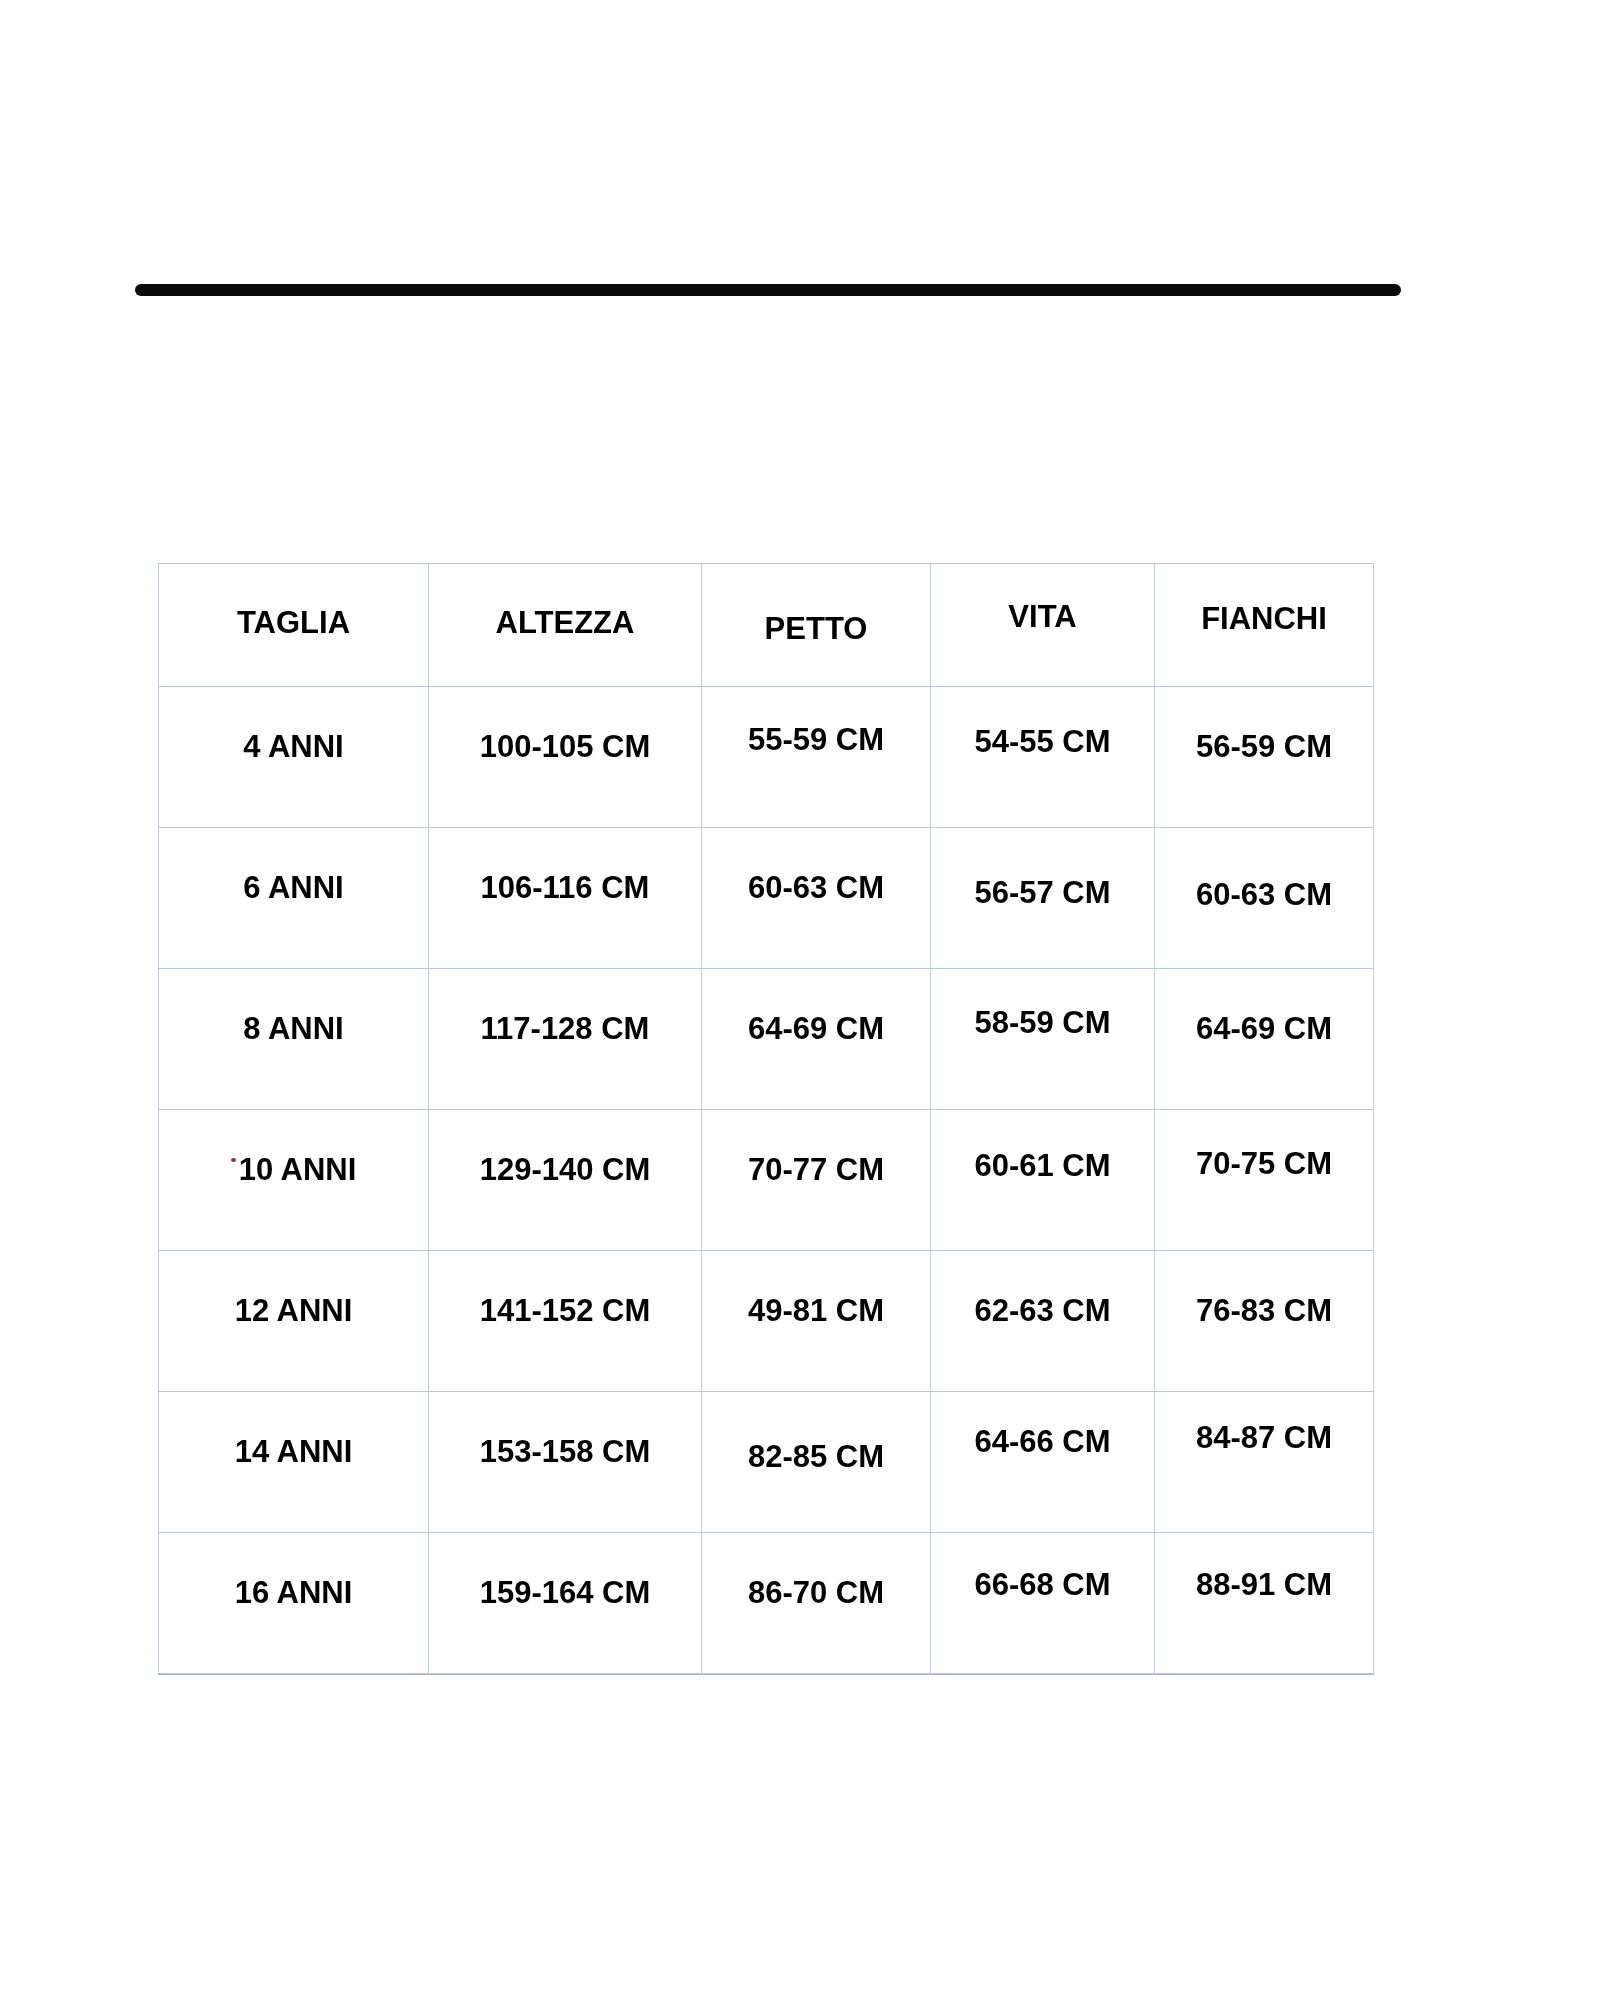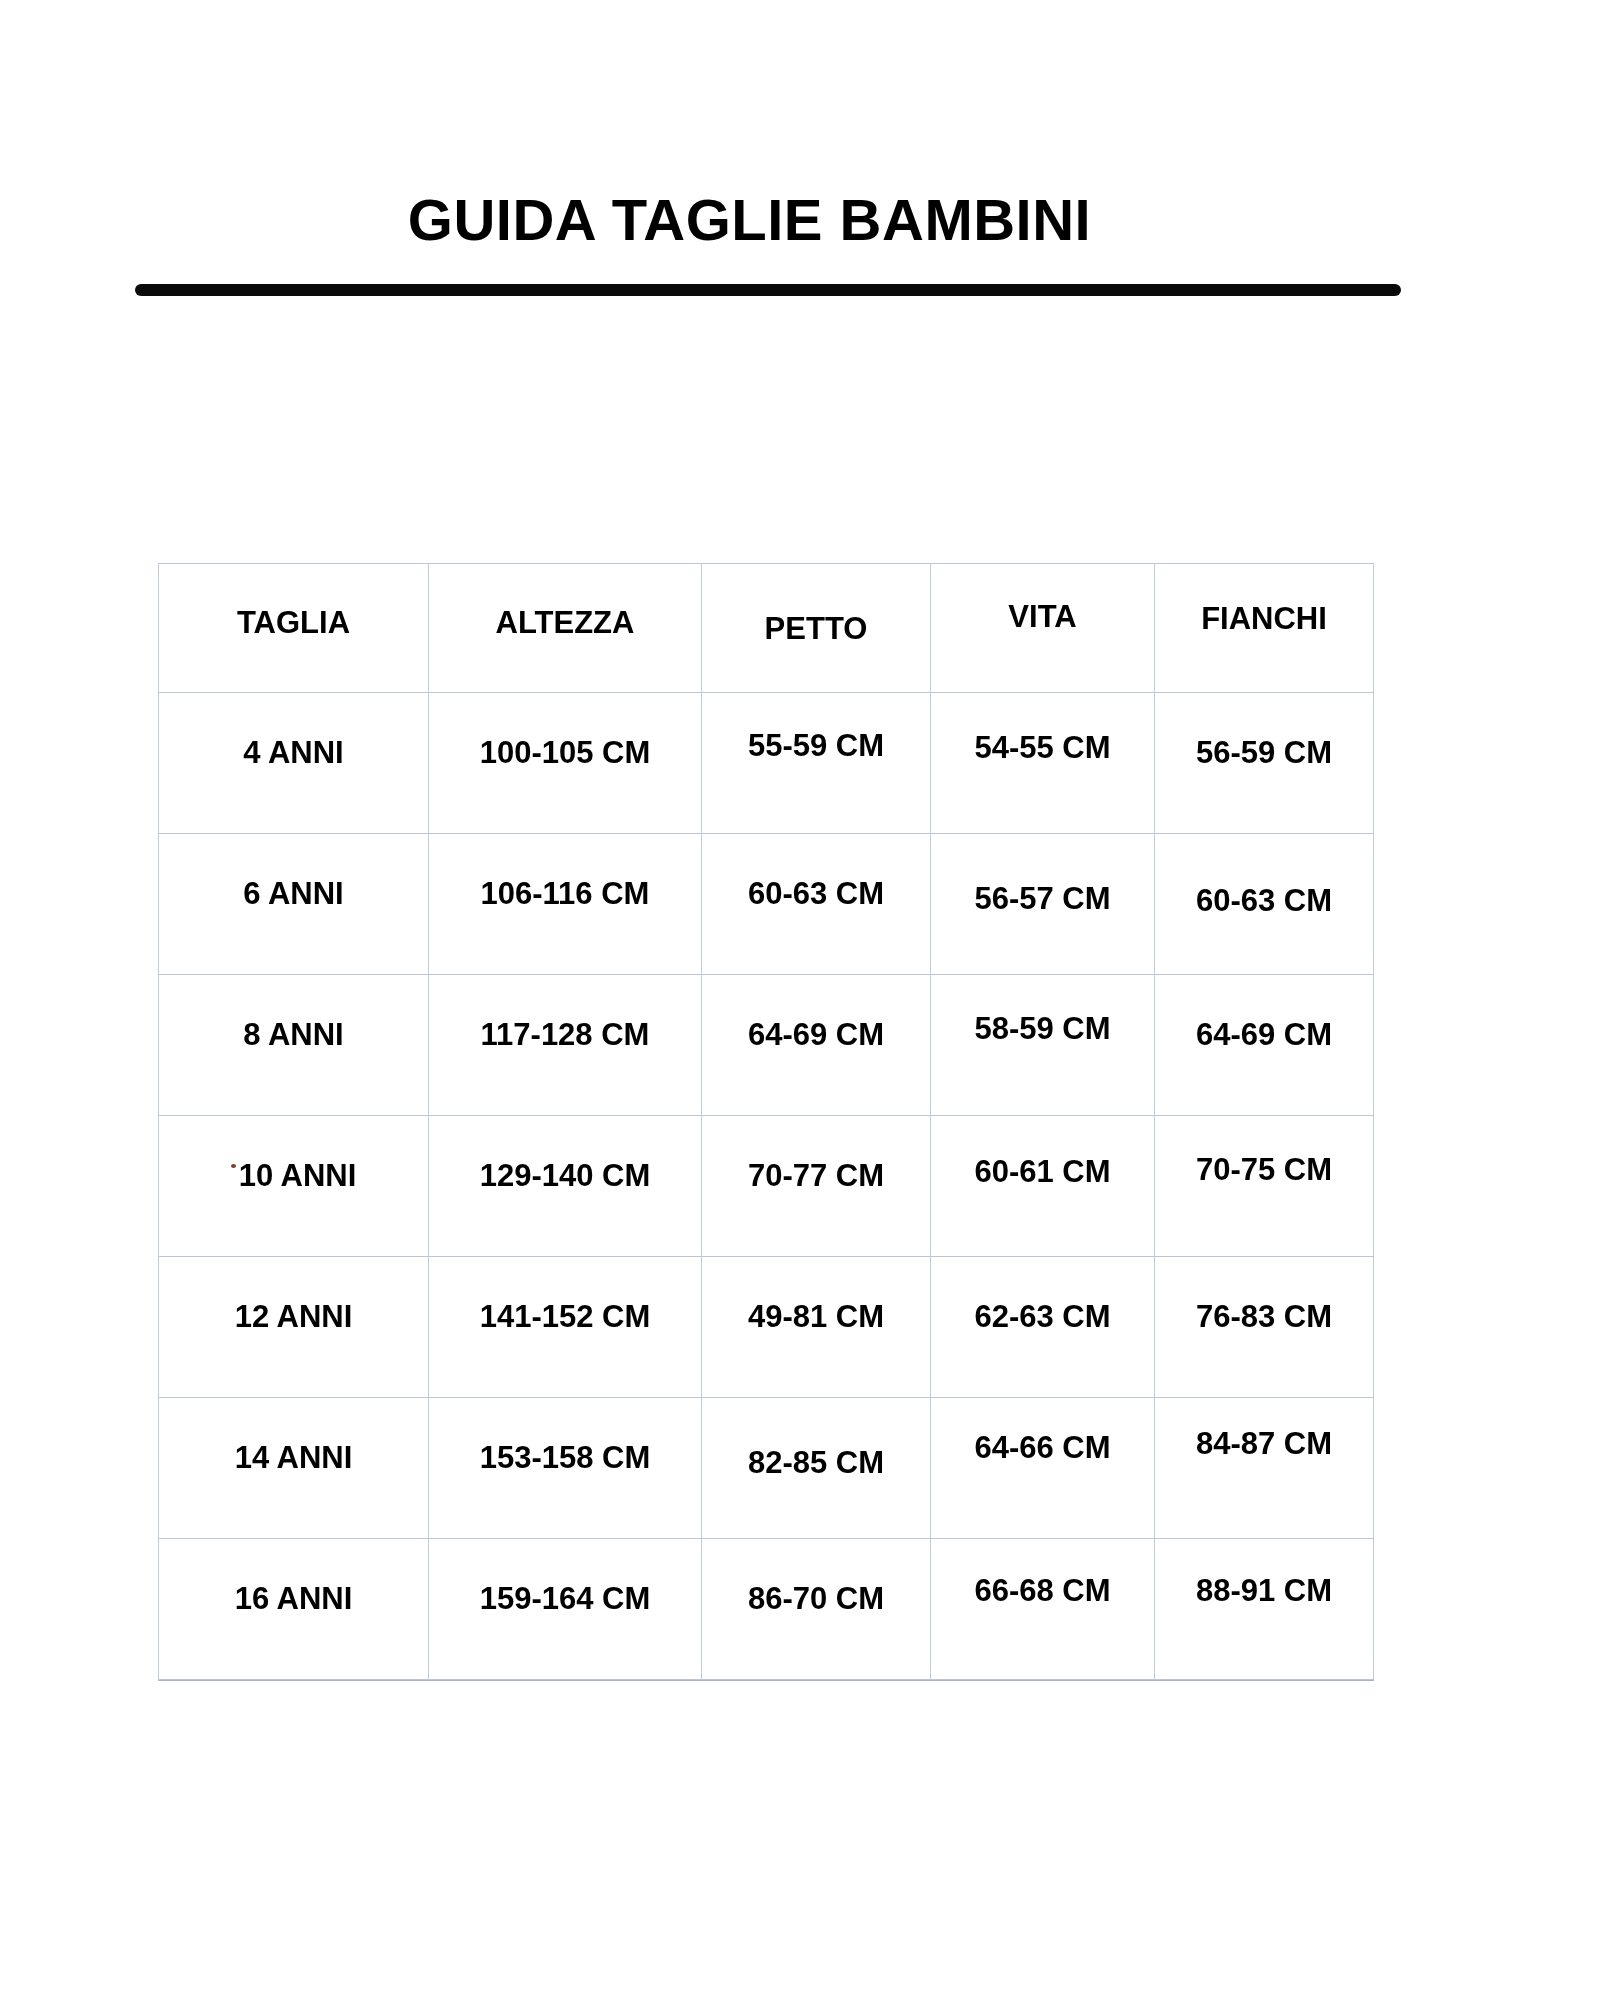--- a/index.html
+++ b/index.html
@@ -55,21 +55,21 @@
     height: 120px;
     display: flex;
     align-items: center;
     justify-content: center;
     padding-bottom: 20px;
     box-sizing: content-box;
     background: #ffffff;
   }
   .thead .cell {
     height: 118px;
-    padding-bottom: 10px;
+    padding-bottom: 4px;
   }
   .txt {
     font-size: 31px;
     font-weight: bold;
     white-space: nowrap;
     color: #000000;
   }
   
   .thead .cell:nth-child(3) .txt { transform: translateY(6px); }
   .thead .cell:nth-child(4) .txt { transform: translateY(-6px); }
@@ -95,21 +95,20 @@
     border-radius: 50%;
     margin-right: 3px;
     transform: translateY(-10px);
   }
 </style>
 </head>
 <body>
 
 <div class="page">
 
-  <h1 class="title">GUIDA TAGLIE BAMBINI</h1>
 
   <div class="rule"></div>
 
   <div class="size-table">
 
     <div class="tr thead">
       <div class="cell">
           <span class="txt">TAGLIA</span>
         </div>
       <div class="cell">

